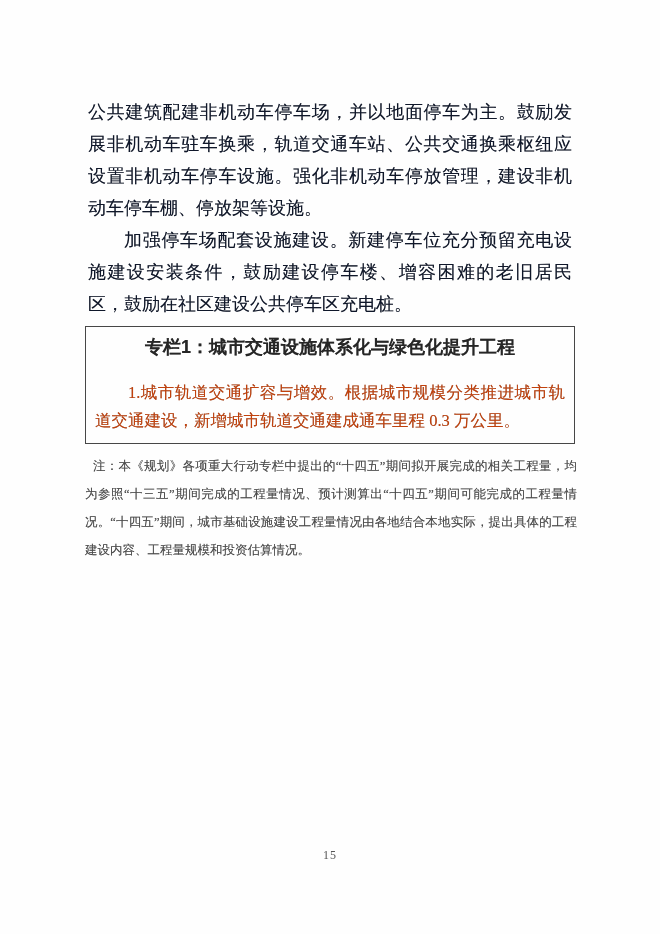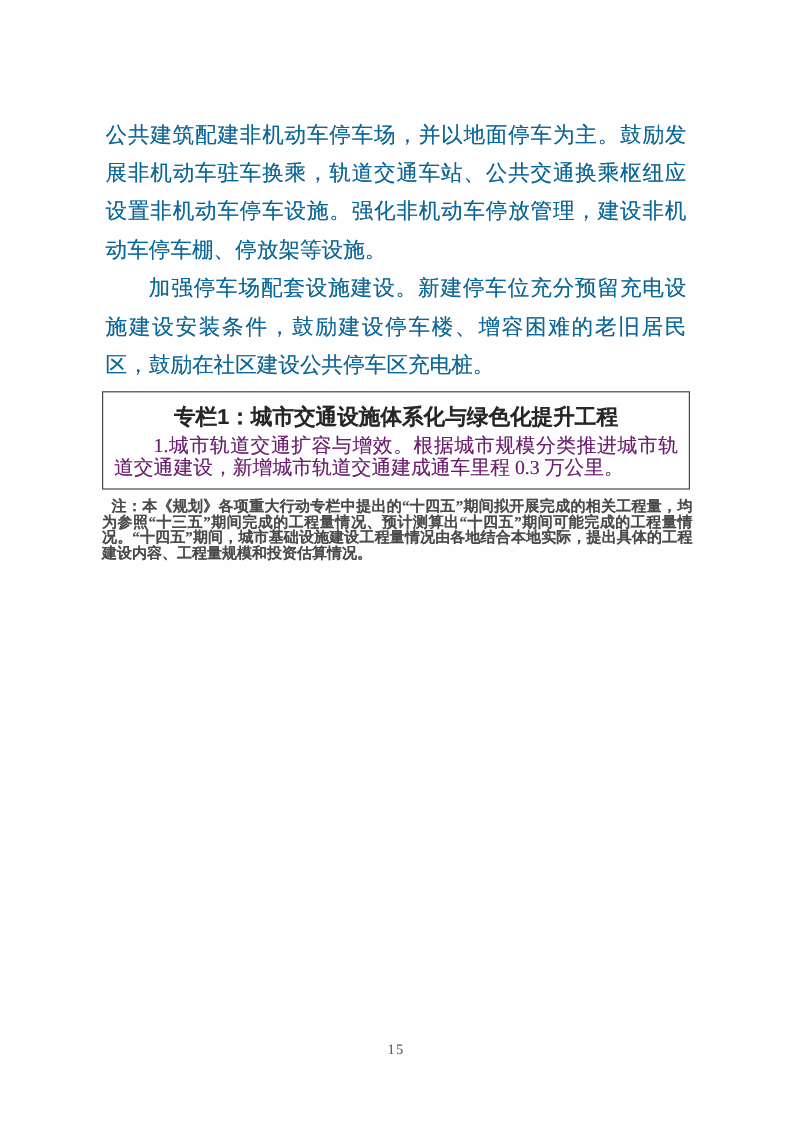--- a/index.html
+++ b/index.html
@@ -18,21 +18,21 @@
   .content {
     position: absolute;
     left: 88px;
     top: 96px;
     width: 484px;
   }
   .para {
     margin: 0;
     font-size: 18px;
     line-height: 32px;
-    color: #0369a1;
+    color: #0f172a;
     text-align: justify;
     text-justify: inter-ideograph;
     text-shadow: 0 0 0.5px rgba(70,70,70,0.55);
   }
   .para.indent {
     text-indent: 2em;
   }
   .feature-box {
     box-sizing: border-box;
     margin-top: 6px;
@@ -42,55 +42,53 @@
     padding: 6px 9px 8px 9px;
     background: #fefefe;
   }
   .box-title {
     text-align: center;
     font-family: "Liberation Sans", sans-serif;
     font-weight: bold;
     font-size: 18px;
     line-height: 24px;
     color: #262626;
-    margin: 2px 0 4px 0;
+    margin: 2px 0 20px 0;
     text-shadow: 0 0 0.5px rgba(40,40,40,0.5);
   }
   .box-item {
     margin: 0;
     font-size: 16.5px;
-    line-height: 18px;
-    color: #701a75;
+    line-height: 28px;
+    color: #c2410c;
     text-align: justify;
     text-justify: inter-ideograph;
     text-indent: 2em;
     text-shadow: 0 0 0.5px rgba(70,70,70,0.5);
   }
   .footnote {
     margin: 8px 0 15px -3px;
     width: 492px;
     font-size: 12.5px;
-    line-height: 13px;
+    line-height: 28px;
     color: #4a4a4a;
     text-align: justify;
     text-justify: inter-ideograph;
     text-indent: 8px;
     text-shadow: 0 0 0.4px rgba(80,80,80,0.5);
-    font-weight: bold;
   }
   .page-number {
     position: absolute;
     top: 848px;
     left: 0;
     width: 660px;
     text-align: center;
     font-size: 12px;
     color: #555555;
     letter-spacing: 1px;
-    margin-top: 19px;
   }
 </style>
 </head>
 <body>
 
 <div class="page">
   <div class="content">
 
     <p class="para">公共建筑配建非机动车停车场，并以地面停车为主。鼓励发展非机动车驻车换乘，轨道交通车站、公共交通换乘枢纽应设置非机动车停车设施。强化非机动车停放管理，建设非机动车停车棚、停放架等设施。</p>
 

